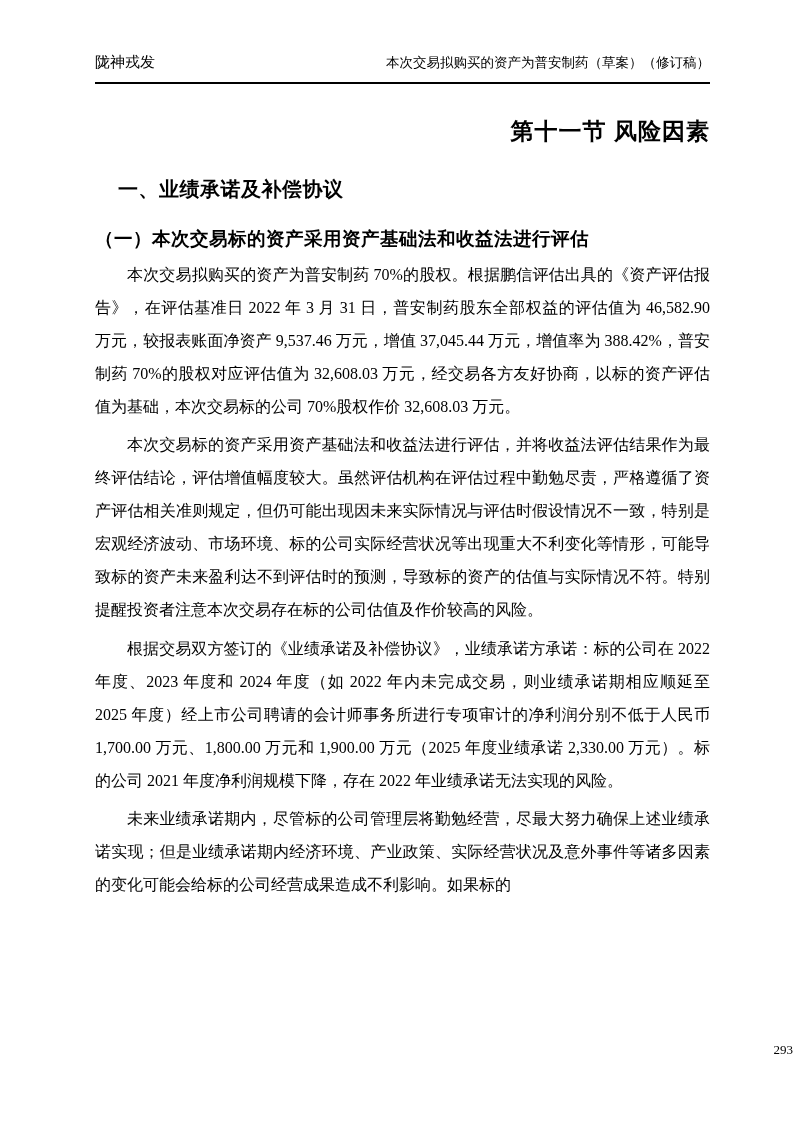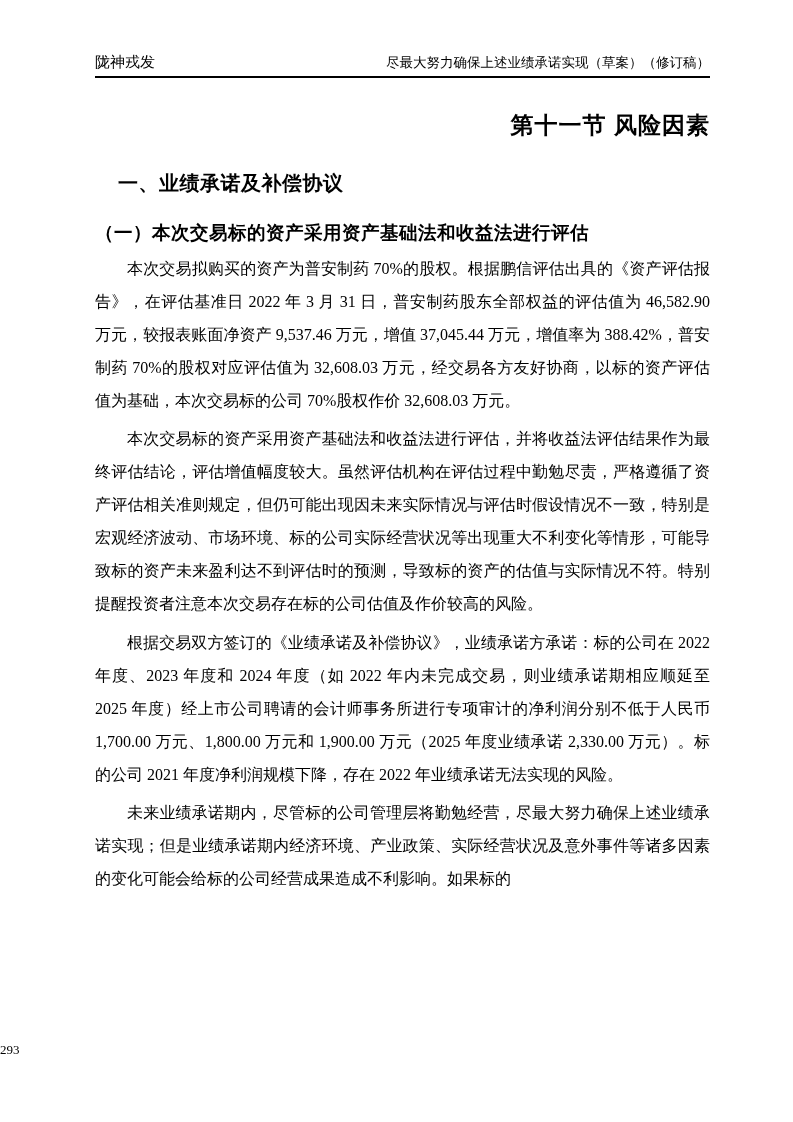--- a/index.html
+++ b/index.html
@@ -13,21 +13,21 @@
       color: #000000;
       font-family: "Liberation Serif", "DejaVu Serif", serif;
       overflow: hidden;
     }
     .content { padding: 53px 83px 0 95px; }
     .doc-header {
       display: flex;
       justify-content: space-between;
       align-items: flex-end;
       border-bottom: 2px solid #000;
-      padding-bottom: 5px;
+      padding-bottom: 11px;
     }
     .doc-header .hdr-left  { font-size: 15px;   line-height: 18px; }
     .doc-header .hdr-right { font-size: 13.5px; line-height: 17px; }
     .chapter-title {
       margin-top: 30px;
       text-align: right;
       font-family: "Liberation Sans", "DejaVu Sans", sans-serif;
       font-weight: 700;
       font-size: 23px;
       line-height: 34px;
@@ -56,34 +56,34 @@
       font-size: 16px;
       line-height: 33px;
       text-align: justify;
       text-indent: 32px;
     }
     p.body-para.first-after-heading { margin-top: 6px; }
     .page-number {
       position: absolute;
       left: 0; right: 0;
       bottom: 64px;
-      text-align: left;
+      text-align: right;
       font-size: 13px;
       line-height: 16px;
     }
   </style>
 </head>
 <body>
 
 <div class="page">
   <div class="content">
 
     <div class="doc-header">
       <span class="hdr-left">陇神戎发</span>
-      <span class="hdr-right">尽最大努力确保上述业绩承诺实现（草案）（修订稿）</span>
+      <span class="hdr-right">本次交易拟购买的资产为普安制药（草案）（修订稿）</span>
     </div>
 
     <div class="chapter-title">第十一节 风险因素</div>
 
     <div class="section-title">一、业绩承诺及补偿协议</div>
 
     <div class="subsection-title">（一）本次交易标的资产采用资产基础法和收益法进行评估</div>
 
     <p class="body-para first-after-heading">本次交易拟购买的资产为普安制药 70%的股权。根据鹏信评估出具的《资产评估报告》，在评估基准日 2022 年 3 月 31 日，普安制药股东全部权益的评估值为 46,582.90 万元，较报表账面净资产 9,537.46 万元，增值 37,045.44 万元，增值率为 388.42%，普安制药 70%的股权对应评估值为 32,608.03 万元，经交易各方友好协商，以标的资产评估值为基础，本次交易标的公司 70%股权作价 32,608.03 万元。</p>
 

